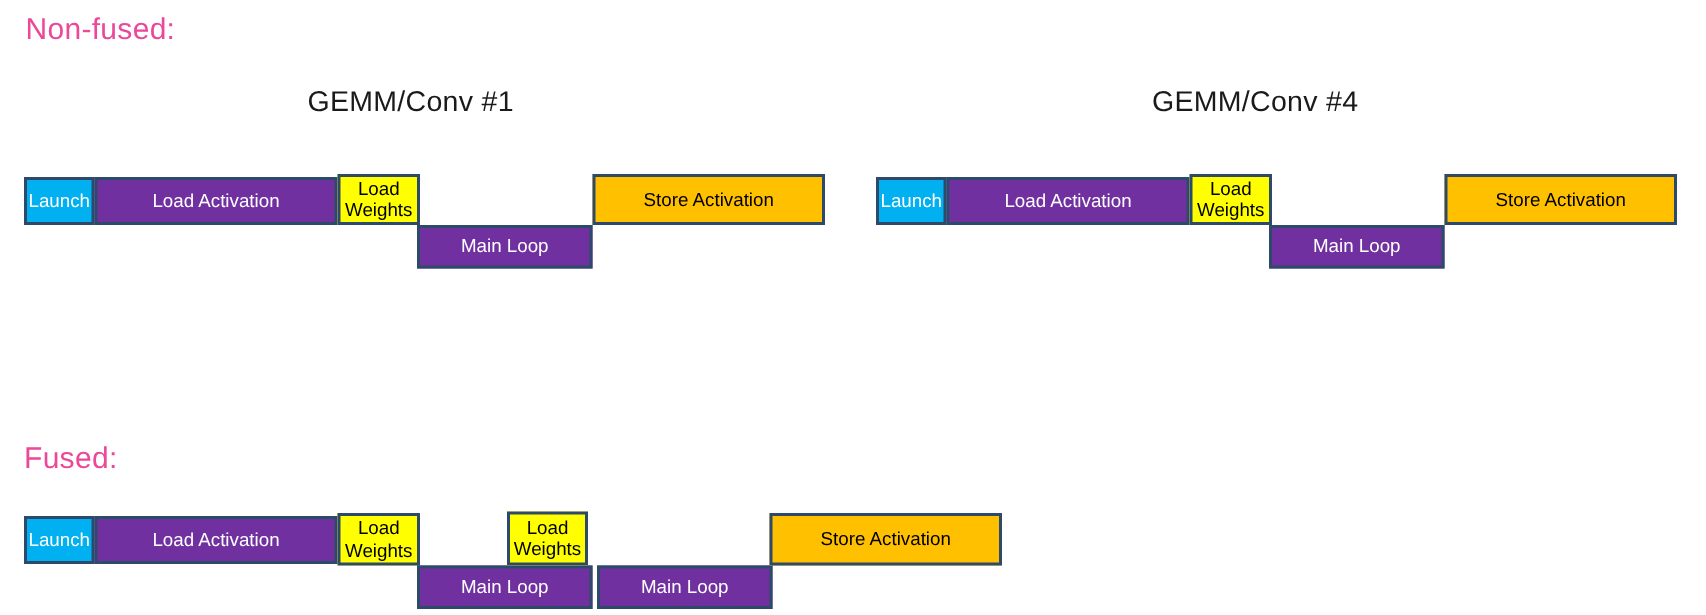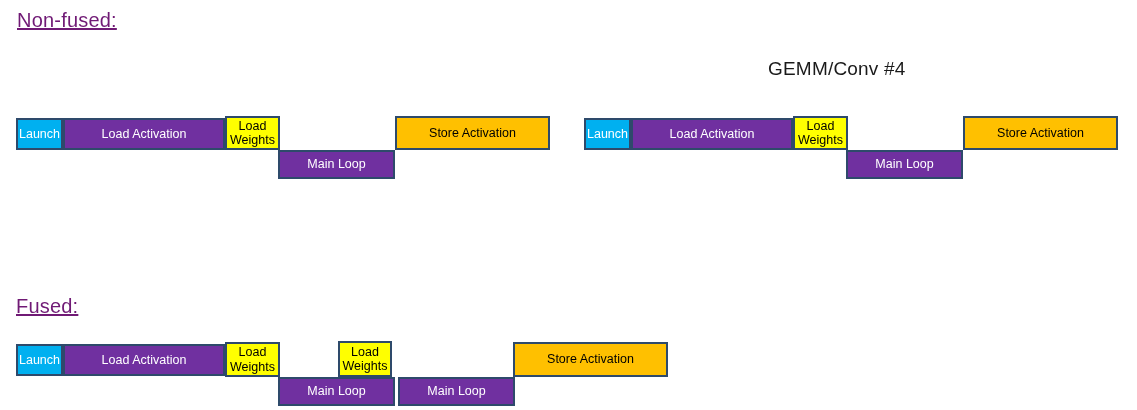--- a/index.html
+++ b/index.html
@@ -11,23 +11,22 @@
   #canvas {
     position: relative;
     width: 1137px;
     height: 410px;
     background: #ffffff;
     overflow: hidden;
   }
   .section-label {
     position: absolute;
     font-size: 20px;
-    color: #701a75;
+    color: #ec4899;
     letter-spacing: 0.2px;
-    text-decoration: underline;
   }
   .seq-title {
     position: absolute;
     font-size: 19px;
     color: #1a1a1a;
     letter-spacing: 0.2px;
   }
   #label-nonfused { left: 17px; top: 9px; }
   #label-fused   { left: 16px; top: 295px; text-align: center; }
   #title-gemm1 { left: 205px; top: 58px; }
@@ -45,20 +44,21 @@
     padding: 0 1px;
     overflow: hidden;
   }
 </style>
 </head>
 <body>
 
 <div id="canvas">
   <div id="label-nonfused" class="section-label">Non-fused:</div>
 
+  <div id="title-gemm1" class="seq-title">GEMM/Conv #1</div>
 
   <div id="title-gemm2" class="seq-title">GEMM/Conv #4</div>
 
   <div id="label-fused" class="section-label">Fused:</div>
 
   <div id="blocks-layer">
       <div class="block" style="left: 16px; top: 118px; width: 47px; height: 32px; background: rgb(0, 176, 240); color: rgb(255, 255, 255); border-color: rgb(46, 74, 107);">Launch</div>
       <div class="block" style="left: 63px; top: 118px; width: 162px; height: 32px; background: rgb(112, 48, 160); color: rgb(255, 255, 255); border-color: rgb(46, 74, 107);">Load Activation</div>
       <div class="block" style="left: 225px; top: 116px; width: 55px; height: 34px; background: rgb(255, 255, 0); color: rgb(0, 0, 0); border-color: rgb(46, 74, 107);">Load Weights</div>
       <div class="block" style="left: 278px; top: 150px; width: 117px; height: 29px; background: rgb(112, 48, 160); color: rgb(255, 255, 255); border-color: rgb(46, 74, 107);">Main Loop</div>

